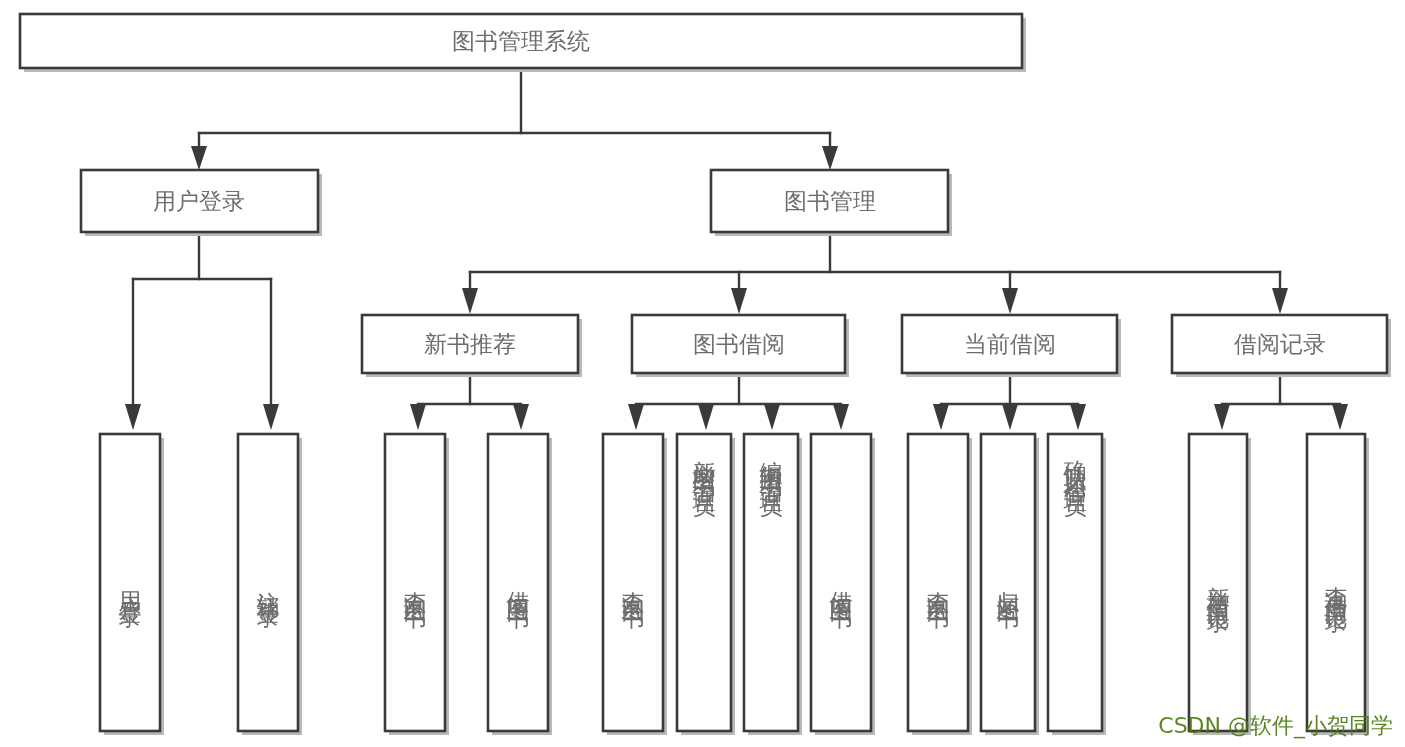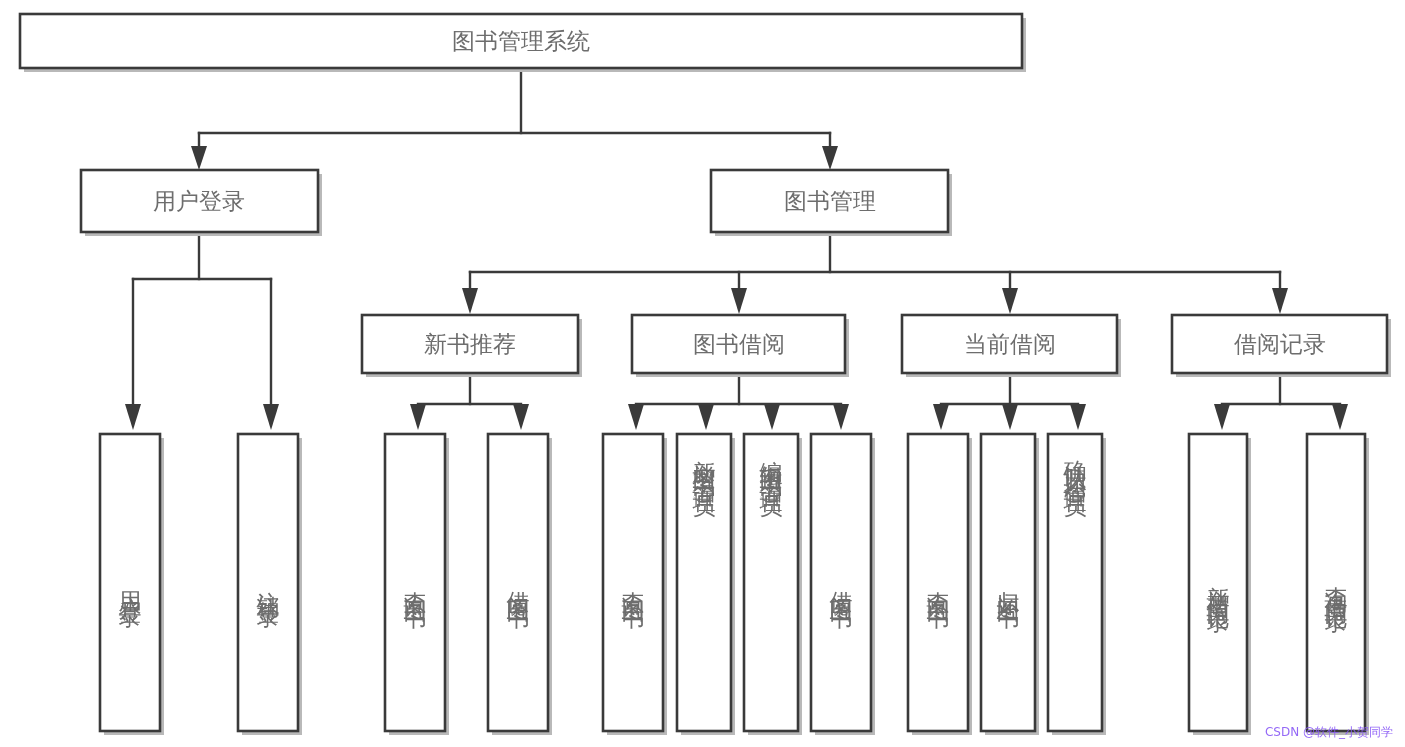--- a/index.html
+++ b/index.html
@@ -70,22 +70,22 @@
     font-size: 23px;
     color: #6d6d6d;
     line-height: 1;
     white-space: nowrap;
   }
   .watermark {
     position: absolute;
     right: 12px;
     bottom: 6px;
     font-family: "DejaVu Sans", "Liberation Sans", sans-serif;
-    font-size: 12px;
-    color: #8b5cf6;
+    font-size: 22px;
+    color: #4d7c0f;
     white-space: nowrap;
     opacity: 0.92;
   }
 </style>
 </head>
 <body>
 
 <div id="diagram-root">
 
   <svg class="flow" viewBox="0 0 1405 747" xmlns="http://www.w3.org/2000/svg">

